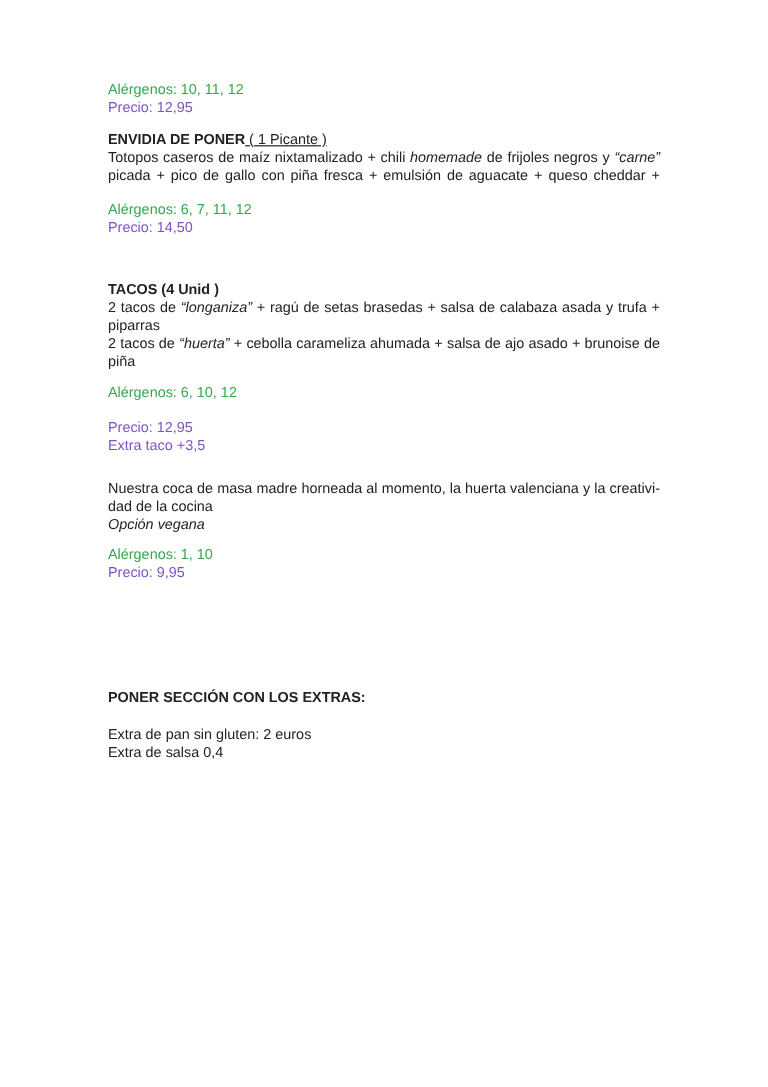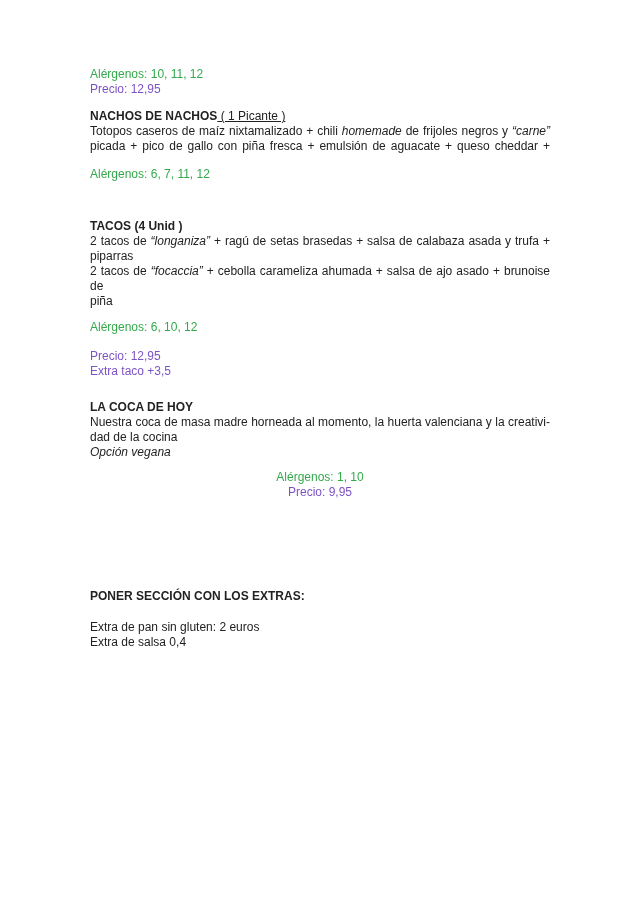--- a/index.html
+++ b/index.html
@@ -36,64 +36,64 @@
   .green { color: var(--allergen_green, #33a94c); }
   .purple { color: var(--price_purple, #7c53c5); }
   em { font-style: italic; }
   .mt12 { margin-top: 12px; }
   .mt13 { margin-top: 13px; }
   .mt37 { margin-top: 37px; }
   .mt11 { margin-top: 11px; }
   .mt14 { margin-top: 14px; }
   .mt21 { margin-top: 21px; }
   .mt19 { }
-  .mt10 { margin-top: 10px; text-align: center; }
+  .mt10 { margin-top: 10px; }
   .mt67 { margin-top: 89px; }
   .mt16 { margin-top: 16px; }
 </style>
 </head>
 <body>
 
 <div class="page">
   <div class="content">
 
     <section>
       <div class="line green">Alérgenos: 10, 11, 12</div>
       <div class="line purple">Precio: 12,95</div>
     </section>
 
     <section class="mt12">
-      <div class="line title"><span>NACHOS DE NACHOS</span><span class="note"> ( 1 Picante )</span></div>
+      <div class="line title"><span>ENVIDIA DE PONER</span><span class="note"> ( 1 Picante )</span></div>
       <div class="line just"><span>Totopos caseros de maíz nixtamalizado + chili </span><em>homemade</em><span> de frijoles negros y </span><em>“carne”</em></div>
       <div class="line just">picada + pico de gallo con piña fresca + emulsión de aguacate + queso cheddar +</div>
     </section>
 
     <section class="mt13">
       <div class="line green">Alérgenos: 6, 7, 11, 12</div>
+      <div class="line purple">Precio: 14,50</div>
     </section>
 
     <section class="mt37">
       <div class="line title">TACOS (4 Unid )</div>
       <div class="line just"><span>2 tacos de </span><em>“longaniza”</em><span> + ragú de setas brasedas  + salsa de calabaza asada y trufa +</span></div>
       <div class="line">piparras</div>
-      <div class="line just"><span>2 tacos de </span><em>“focaccia”</em><span> + cebolla carameliza ahumada + salsa de ajo asado + brunoise de</span></div>
+      <div class="line just"><span>2 tacos de </span><em>“huerta”</em><span> + cebolla carameliza ahumada + salsa de ajo asado + brunoise de</span></div>
       <div class="line">piña</div>
     </section>
 
     <section class="mt11">
       <div class="line green">Alérgenos: 6, 10, 12</div>
     </section>
 
     <section class="mt14">
       <div class="line purple">Precio: 12,95</div>
       <div class="line purple">Extra taco +3,5</div>
     </section>
 
     <section class="mt21">
-      <div class="line title">LA COCA DE HOY</div>
       <div class="line just">Nuestra coca de masa madre horneada al momento, la huerta valenciana y la creativi-</div>
       <div class="line">dad de la cocina</div>
     </section>
 
     <section class="mt19">
       <div class="line"><em>Opción vegana</em></div>
     </section>
 
     <section class="mt10">
       <div class="line green">Alérgenos: 1, 10</div>

